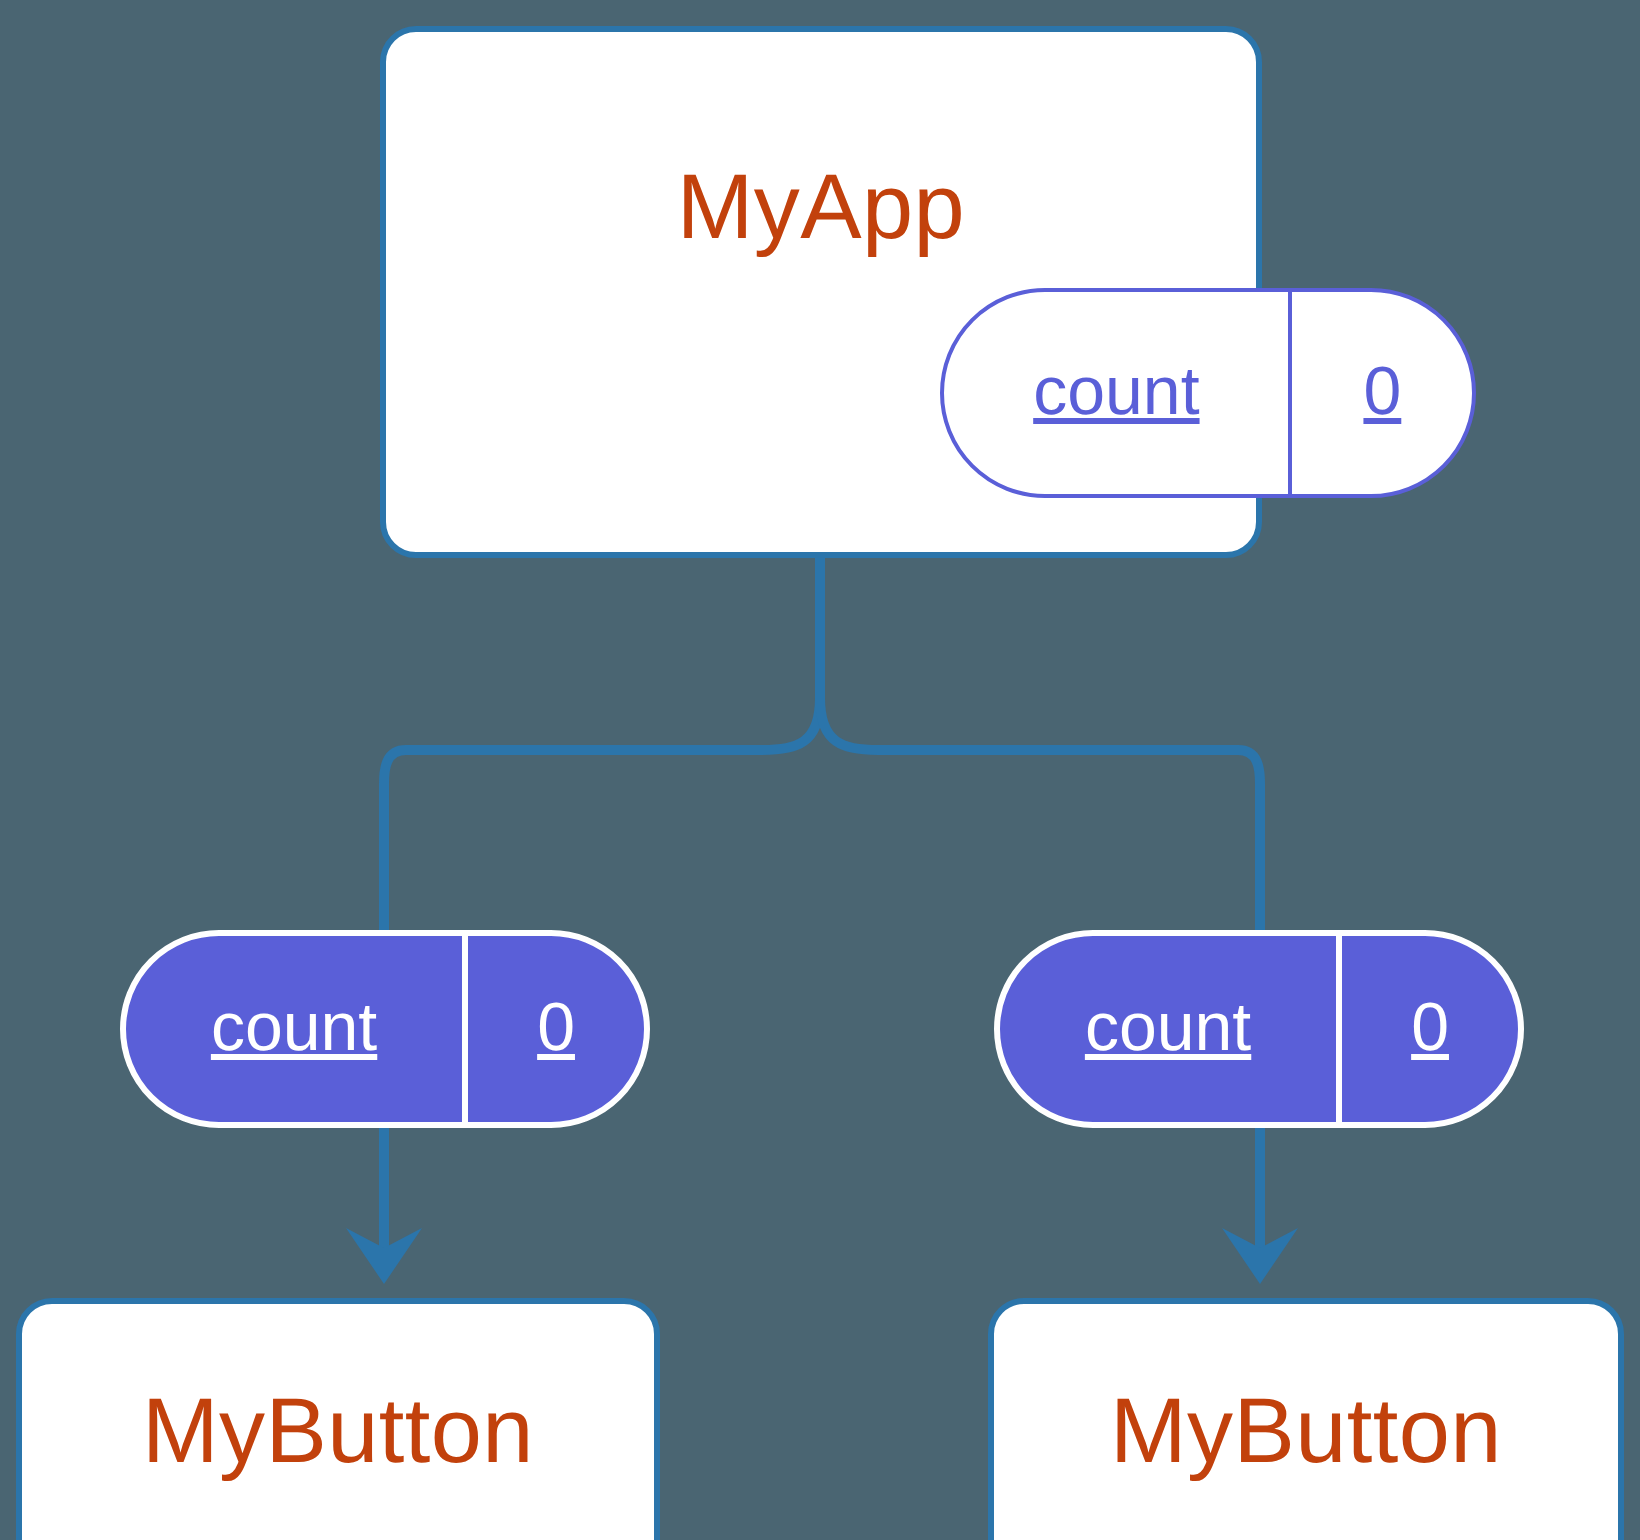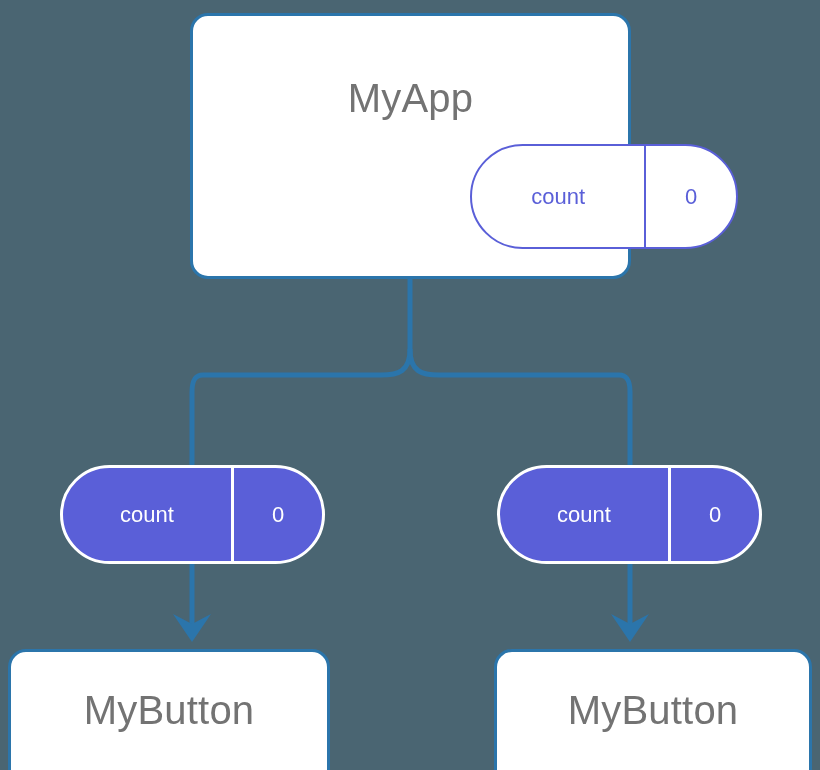--- a/index.html
+++ b/index.html
@@ -29,22 +29,22 @@
 
   
   .component-box {
     position: absolute;
     background: #ffffff;
     border: 3px solid #2b75ab;
     border-radius: 18px;
     box-sizing: border-box;
   }
   .component-title {
-    color: #737373;
-    font-size: 40px;
+    color: #c2410c;
+    font-size: 46px;
     letter-spacing: 0.2px;
     text-align: center;
     white-space: nowrap;
   }
 
   #myapp-box {
     left: 190px;
     top: 13px;
     width: 441px;
     height: 266px;
@@ -82,23 +82,24 @@
     display: flex;
     align-items: stretch;
     border-radius: 999px;
     box-sizing: border-box;
     overflow: hidden;
   }
   .pill-key, .pill-value {
     display: flex;
     align-items: center;
     justify-content: center;
-    font-size: 22px;
+    font-size: 34px;
     box-sizing: border-box;
     white-space: nowrap;
+    text-decoration: underline;
   }
 
   
   .state-pill.outlined {
     border: 2px solid #5a5fd8;
     background: #ffffff;
   }
   .state-pill.outlined .pill-key,
   .state-pill.outlined .pill-value {
     color: #5a5fd8;

